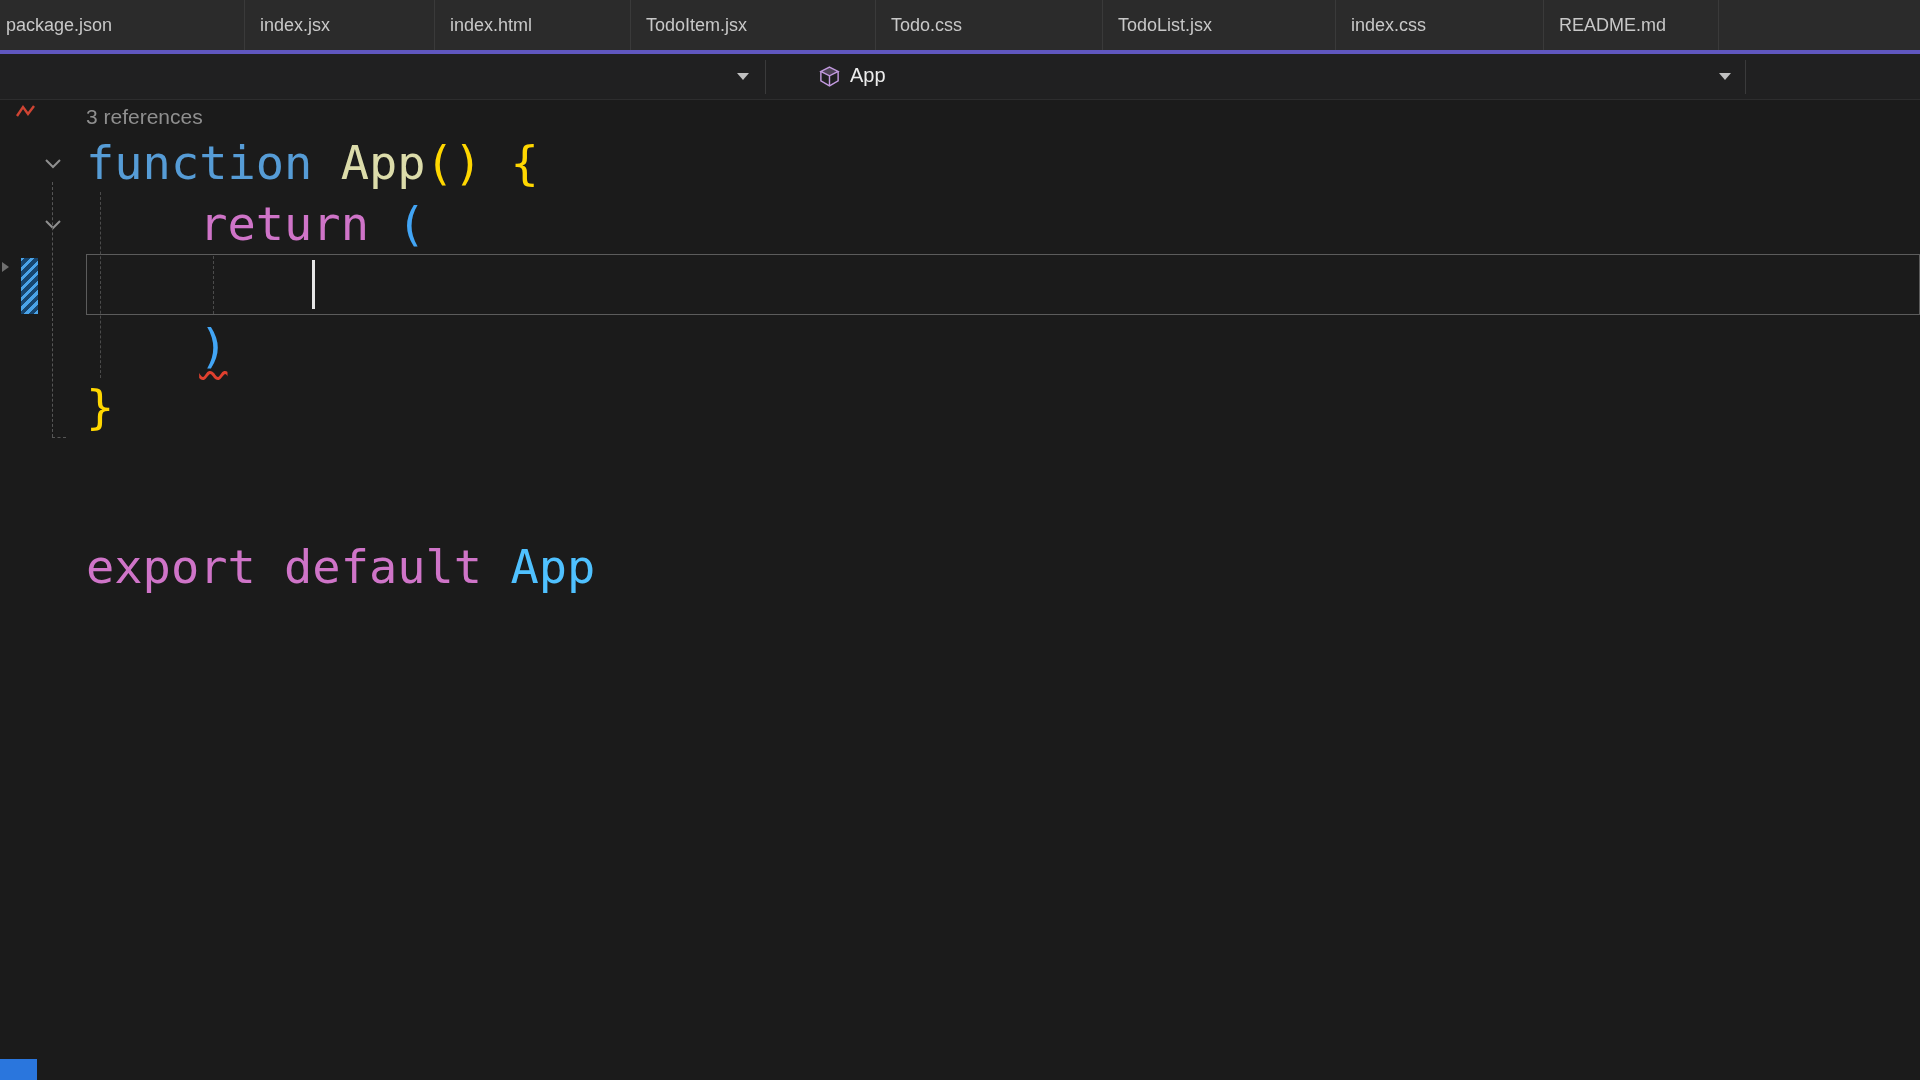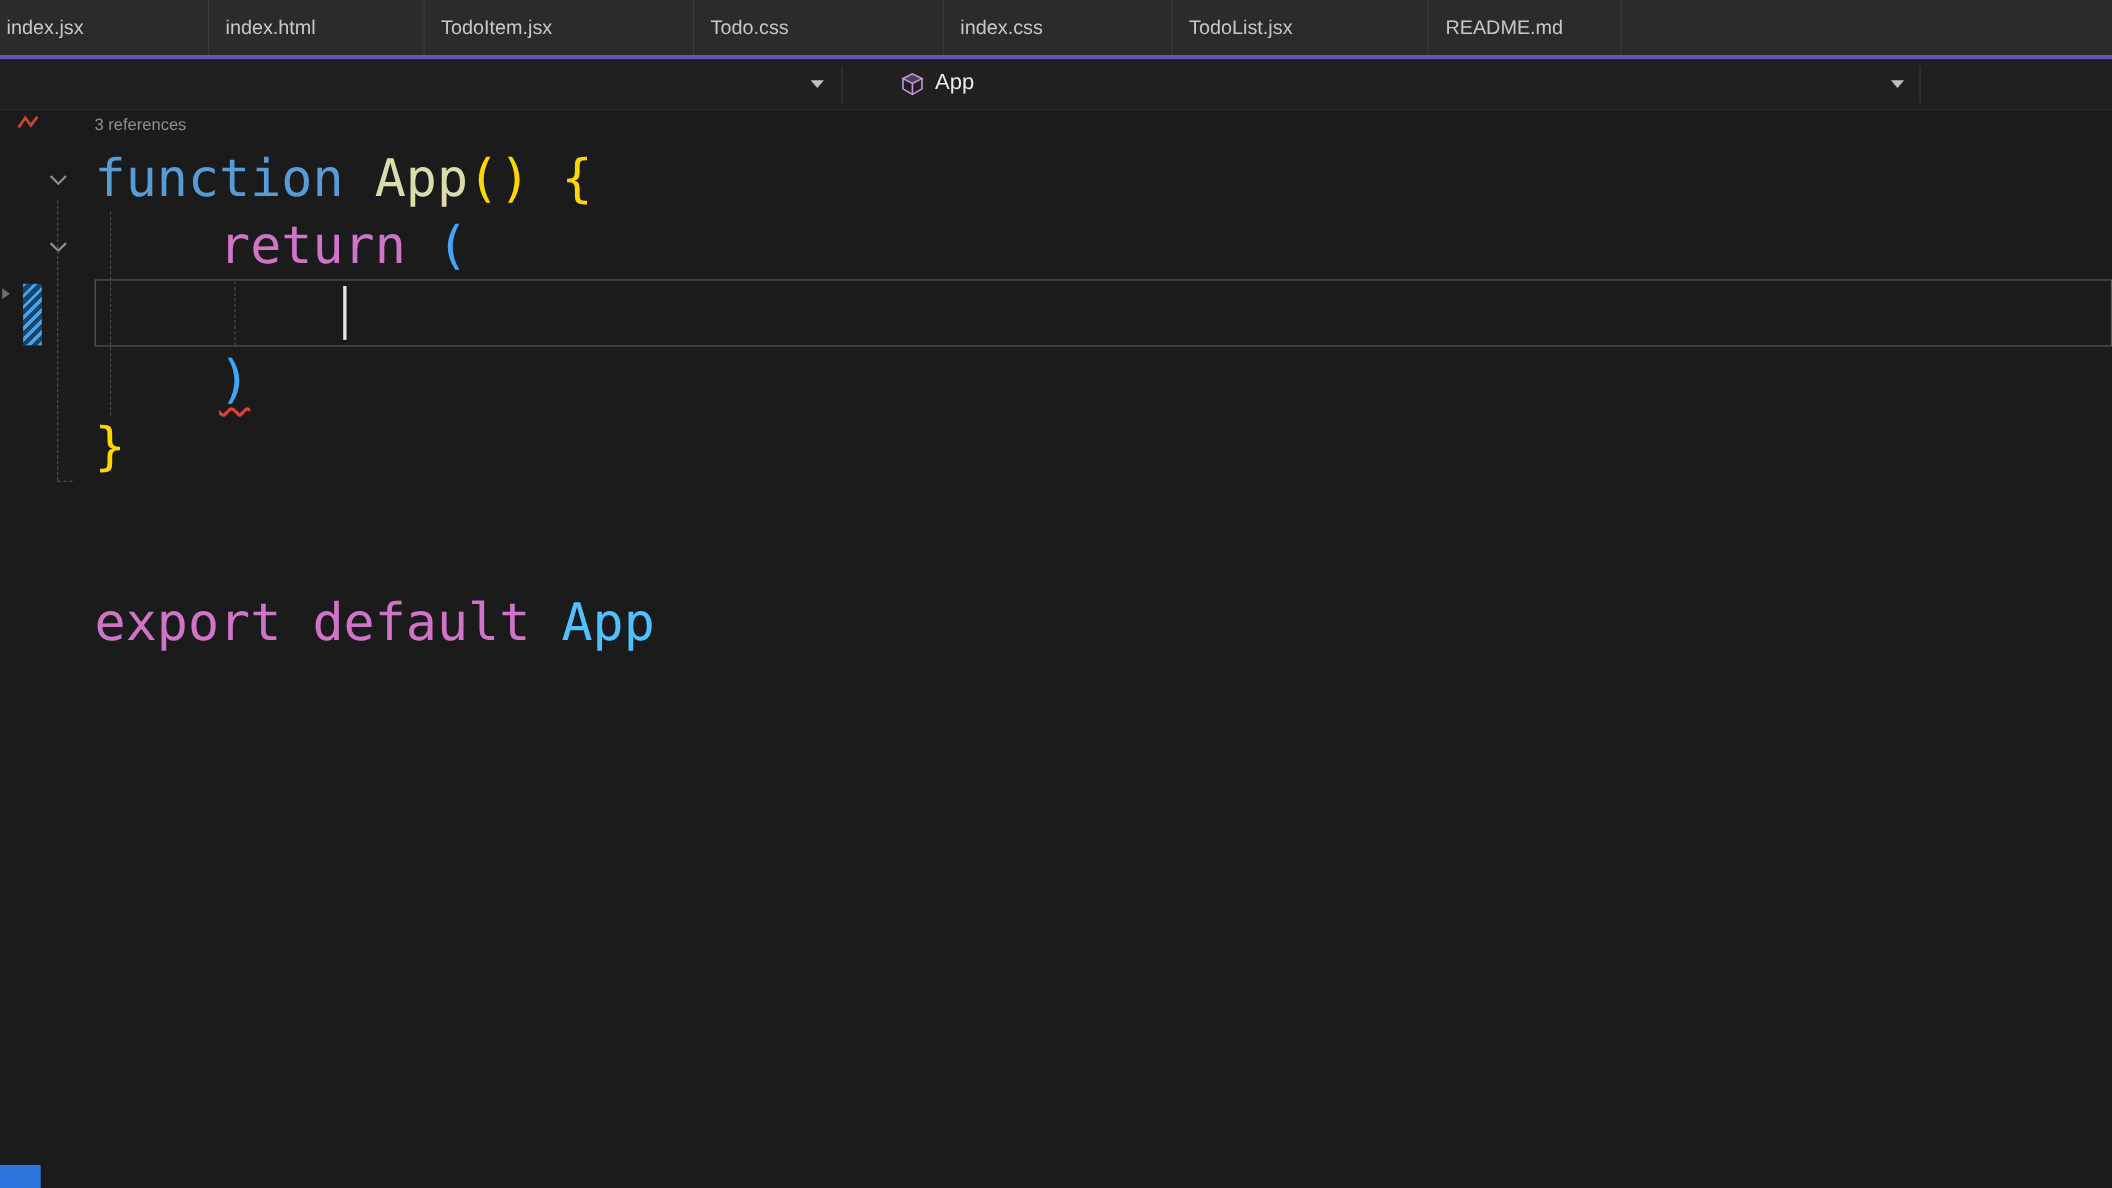--- a/index.html
+++ b/index.html
@@ -31,21 +31,21 @@
     border-left:6px solid transparent; border-right:6px solid transparent;
     border-top:7px solid #c0c0c0; }
   .combo-left .combo-arrow { right:16px; top:19px; }
   .combo-member .combo-arrow { right:14px; top:19px; }
   .combo-sep { position:absolute; top:6px; width:1px; height:34px; background:#3a3a3b; }
   .sep1 { left:765px; } .sep2 { left:1745px; }
   .cube { position:absolute; left:52px; top:11px; }
   .member-label { position:absolute; left:84px; top:10px; font-size:20px; color:#ececec; }
 
   
-  .codelens { position:absolute; left:86px; top:105px; font-size:15px;
+  .codelens { position:absolute; left:86px; top:105px; font-size:21px;
     color:var(--codelens,#8f8f8f); cursor:pointer; z-index:4; }
   .code-line { position:absolute; left:86px; height:61px; line-height:61px;
     font-family:"DejaVu Sans Mono",monospace; font-size:47px; white-space:pre; z-index:4; }
   .squiggle { text-decoration-line:underline; text-decoration-style:wavy;
     text-decoration-color:var(--squiggle,#e0402e); text-decoration-thickness:2.5px;
     text-underline-offset:9px; }
   .current-line-box { position:absolute; left:86px; width:1834px; height:61px;
     border:1px solid #5c5c5c; z-index:1; }
   .cursor { position:absolute; width:3px; height:49px; background:#e6e6e6; z-index:5; }
   .indent-guide { position:absolute; width:0; border-left:1px dashed #4b4b4b; z-index:2; }
@@ -64,37 +64,40 @@
   .mini-arrow { position:absolute; left:1px; top:261px; }
   .status-corner { position:absolute; left:0; top:1059px; width:37px; height:21px;
     background:var(--statusblue,#2a76dd); }
 </style>
 </head>
 <body>
 
 <div class="screen">
 
   <div class="tabbar" id="tab-bar">
+      <div class="tab" style="width: 245px;">
+        <span class="tab-label">package.json</span>
+      </div>
       <div class="tab" style="width: 190px;">
         <span class="tab-label">index.jsx</span>
       </div>
       <div class="tab" style="width: 196px;">
         <span class="tab-label">index.html</span>
       </div>
       <div class="tab" style="width: 245px;">
         <span class="tab-label">TodoItem.jsx</span>
       </div>
       <div class="tab" style="width: 227px;">
         <span class="tab-label">Todo.css</span>
       </div>
+      <div class="tab" style="width: 233px;">
+        <span class="tab-label">TodoList.jsx</span>
+      </div>
       <div class="tab" style="width: 208px;">
         <span class="tab-label">index.css</span>
-      </div>
-      <div class="tab" style="width: 233px;">
-        <span class="tab-label">TodoList.jsx</span>
       </div>
       <div class="tab" style="width: 175px;">
         <span class="tab-label">README.md</span>
       </div>
     </div>
   <div class="tab-underline"></div>
 
   <div class="navbar">
     <div class="combo combo-left">
       <span class="combo-arrow"></span>

